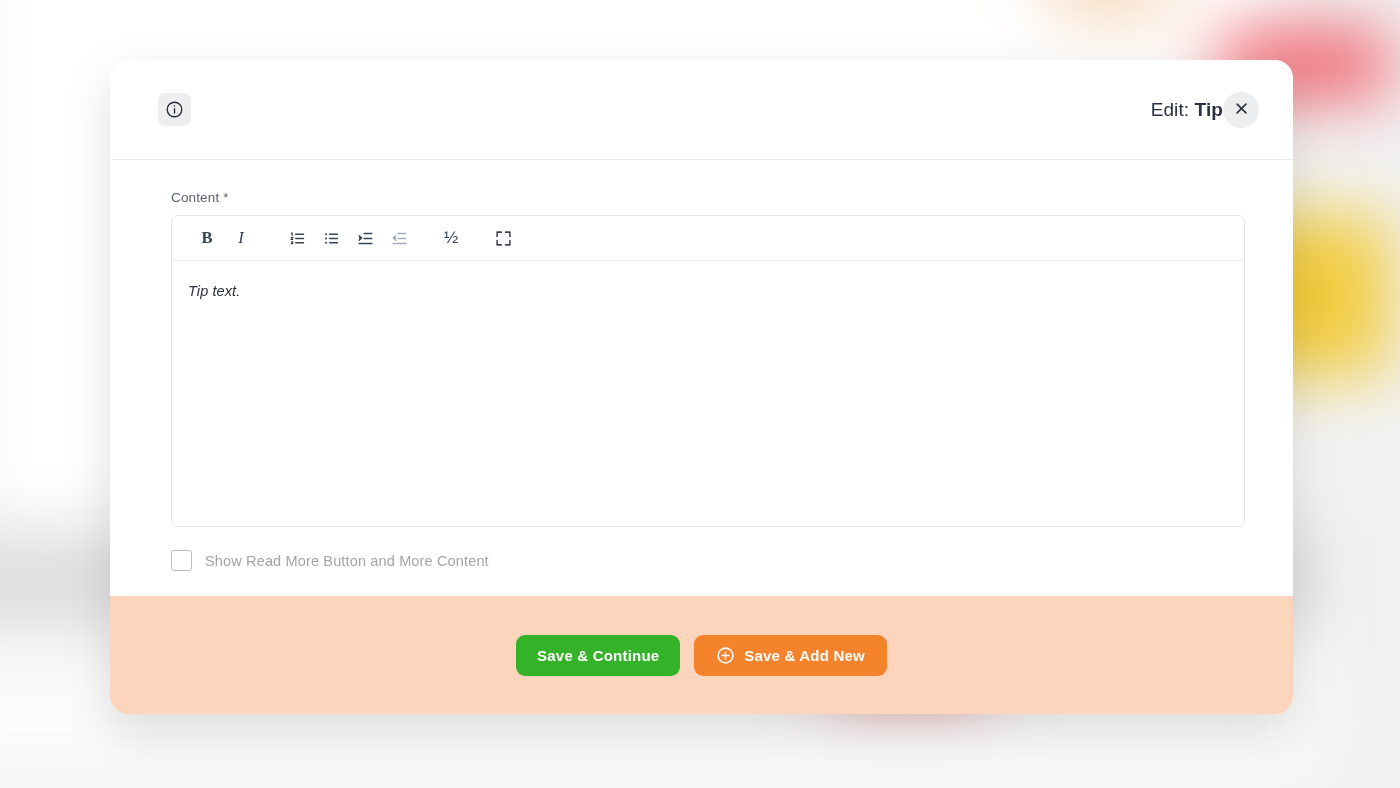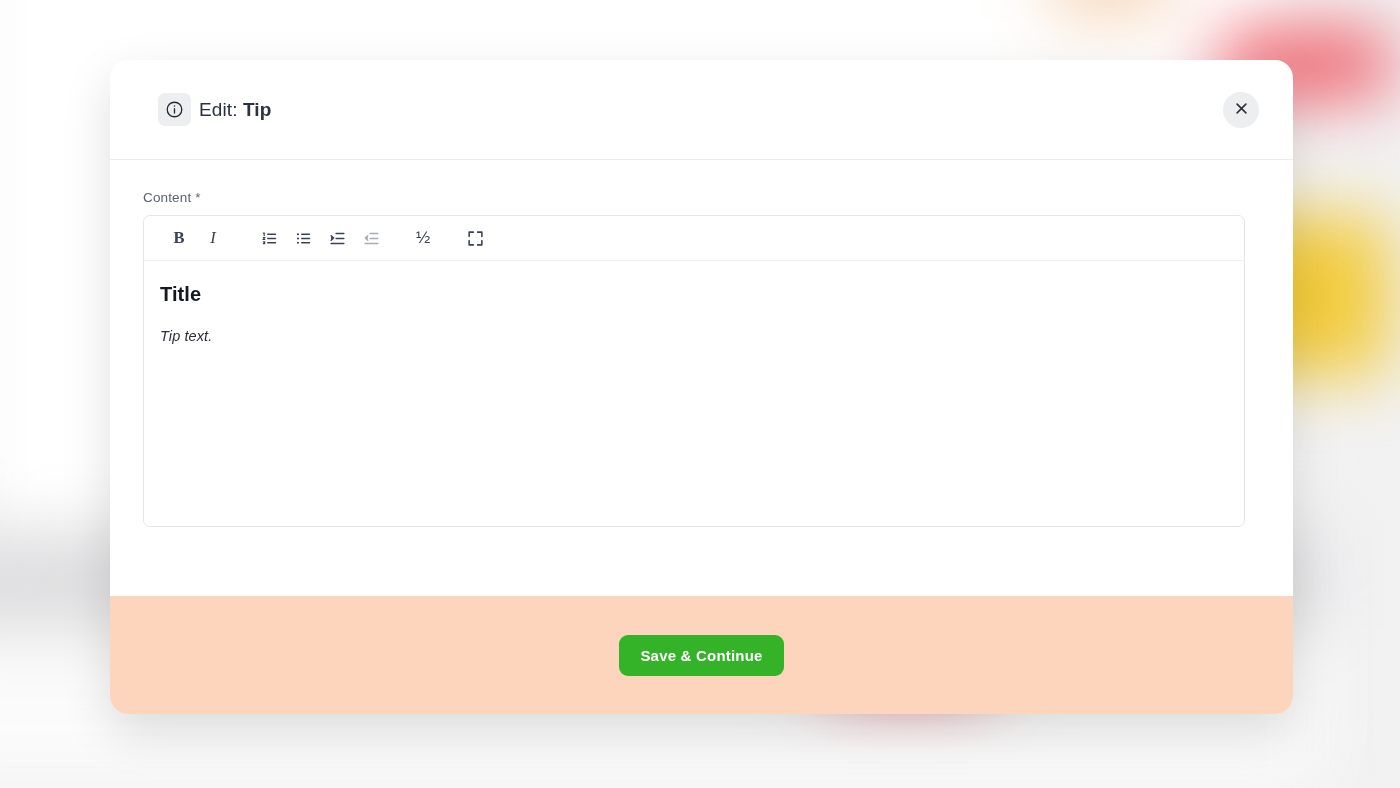--- a/index.html
+++ b/index.html
@@ -91,22 +91,23 @@
     height: 100px;
     flex: 0 0 100px;
     border-bottom: 1px solid #ececee;
     display: flex;
     align-items: center;
     padding: 0 34px 0 48px;
   }
   .header-left {
     display: flex;
     align-items: center;
-    gap: 8px;
+    gap: 25px;
     flex: 1;
+    justify-content: space-between;
   }
   .info-badge {
     width: 33px; height: 33px;
     background: #eceef0;
     border-radius: 7px;
     display: flex;
     align-items: center;
     justify-content: center;
     flex: 0 0 33px;
   }
@@ -127,20 +128,21 @@
     align-items: center;
     justify-content: center;
     cursor: pointer;
     padding: 0;
   }
 
   .modal-body {
     flex: 1;
     padding: 30px 48px 0 33px;
     background: #fff;
+    margin-left: 28px;
   }
 
   .field-label {
     font-size: 13.5px;
     color: #5b6270;
     margin-bottom: 10px;
     letter-spacing: 0.15px;
   }
 
   .editor {
@@ -351,28 +353,41 @@
           <svg width="17" height="17" viewBox="0 0 24 24" fill="none" stroke="#3a4354" stroke-width="2.2" stroke-linecap="round" stroke-linejoin="round">
             <path d="M9 3H3v6"></path>
             <path d="M15 3h6v6"></path>
             <path d="M15 21h6v-6"></path>
             <path d="M9 21H3v-6"></path>
           </svg>
         </button>
       </div>
 
       <div class="editor-content">
-        <div class="doc-title">Title</div>
         <div class="doc-para">Tip text.</div>
       </div>
     </div>
 
+    <div class="check-row">
+      <span class="checkbox"></span>
+      <span class="check-label">Show Read More Button and More Content</span>
+    </div>
   </div>
 
   <div class="modal-footer">
 
     <button class="btn btn-green">
       <span>Save &amp; Continue</span>
     </button>
 
+    <button class="btn btn-orange">
+      <span style="display:flex;">
+        <svg width="19" height="19" viewBox="0 0 24 24" fill="none" stroke="#ffffff" stroke-width="2" stroke-linecap="round">
+          <circle cx="12" cy="12" r="9.3"></circle>
+          <line x1="12" y1="7.6" x2="12" y2="16.4"></line>
+          <line x1="7.6" y1="12" x2="16.4" y2="12"></line>
+        </svg>
+      </span>
+      <span>Save &amp; Add New</span>
+    </button>
 
   </div>
 </div>
 
 </body></html>

